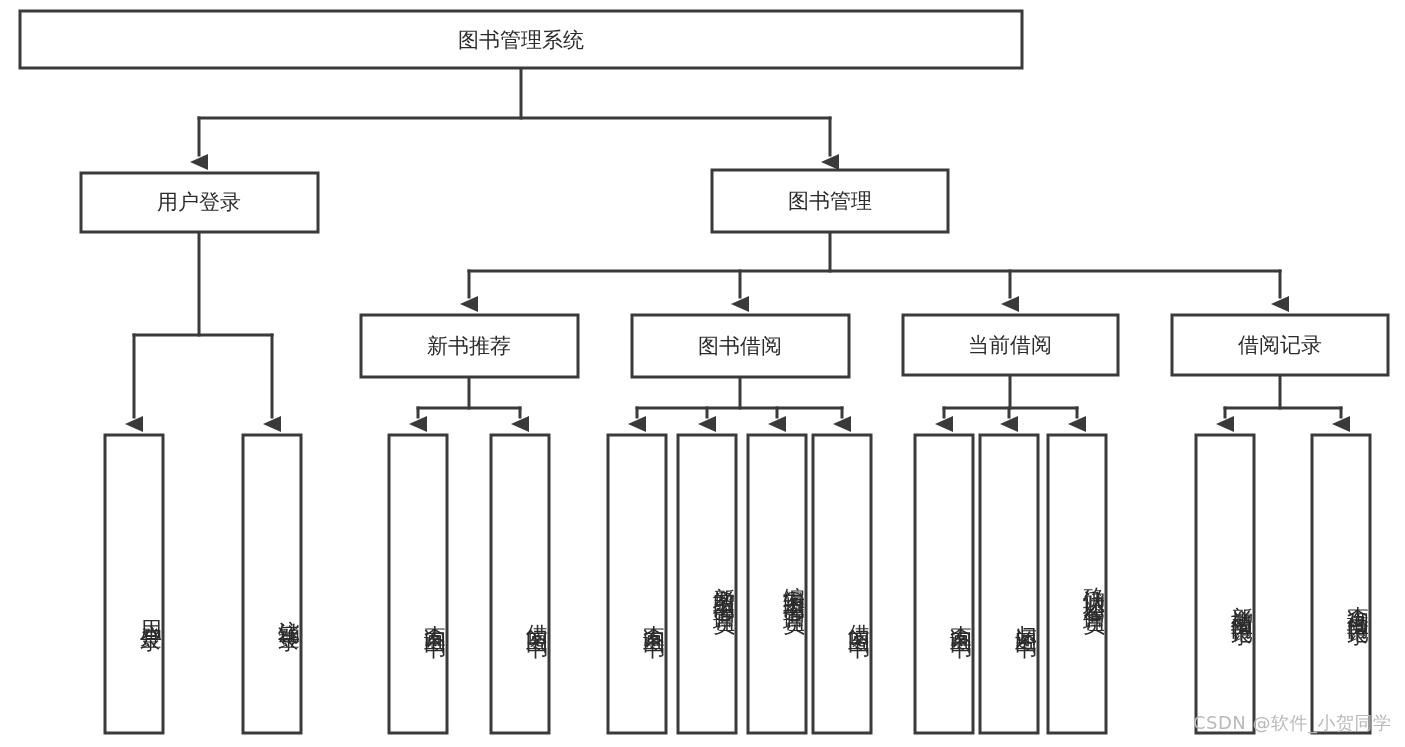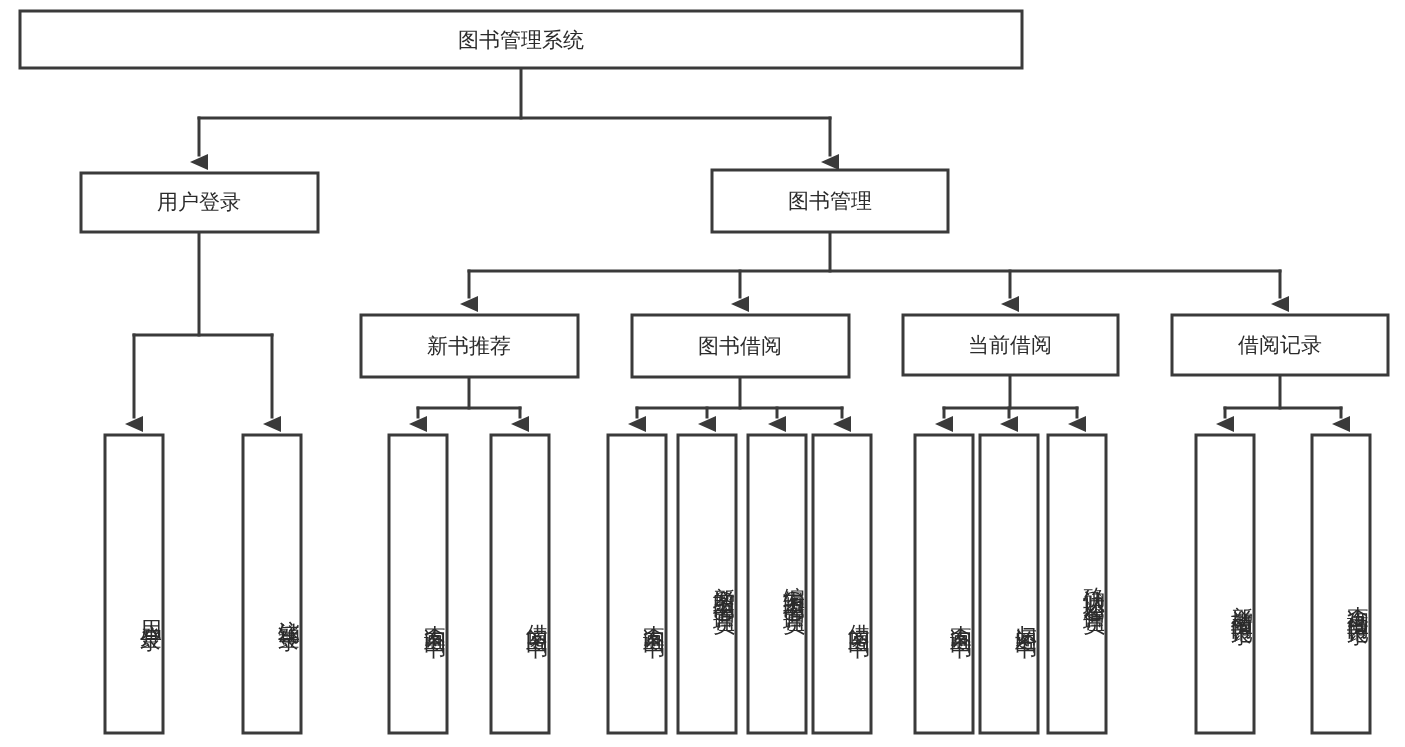--- a/index.html
+++ b/index.html
@@ -173,14 +173,15 @@
   <div class="leaf-label-wrap" style="left:748px;top:443px;width:58px;height:288px;">编辑图书（管理员）</div>
   <div class="leaf-label-wrap" style="left:813px;top:500px;width:58px;height:230px;">借阅图书</div>
 
   <div class="leaf-label-wrap" style="left:915px;top:500px;width:58px;height:230px;">查询图书</div>
   <div class="leaf-label-wrap" style="left:980px;top:500px;width:58px;height:230px;">归还图书</div>
   <div class="leaf-label-wrap" style="left:1048px;top:443px;width:58px;height:288px;">确认归还（管理员）</div>
 
   <div class="leaf-label-wrap" style="left:1196px;top:470px;width:58px;height:260px;">新增借阅记录</div>
   <div class="leaf-label-wrap" style="left:1312px;top:470px;width:58px;height:260px;">查询借阅记录</div>
 
+  <div class="watermark">CSDN @软件_小贺同学</div>
 
 </div>
 
 </body></html>

